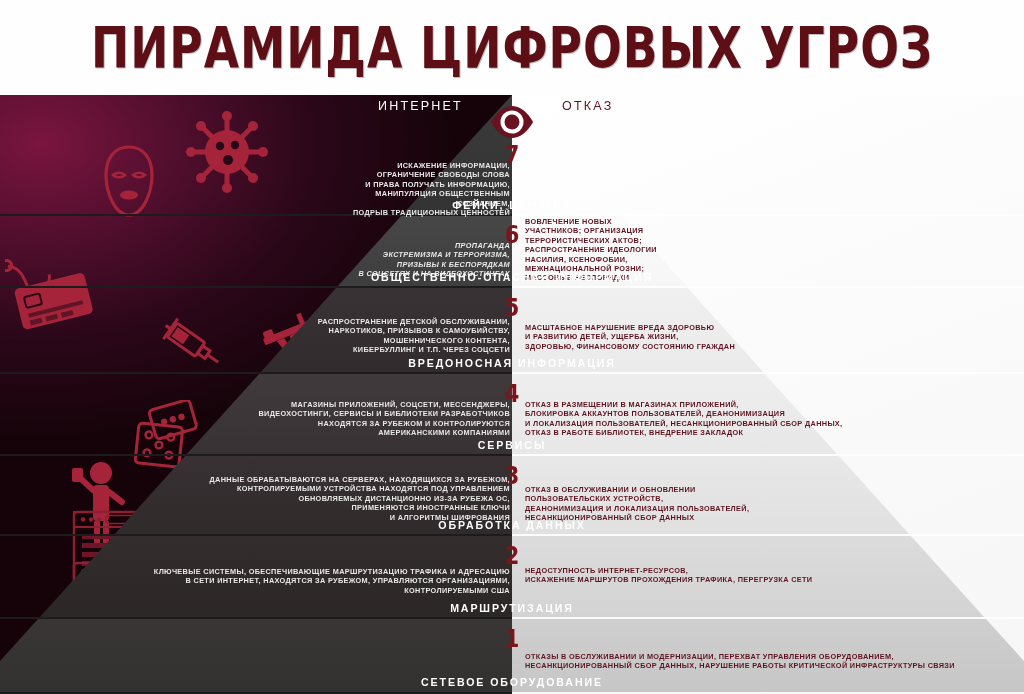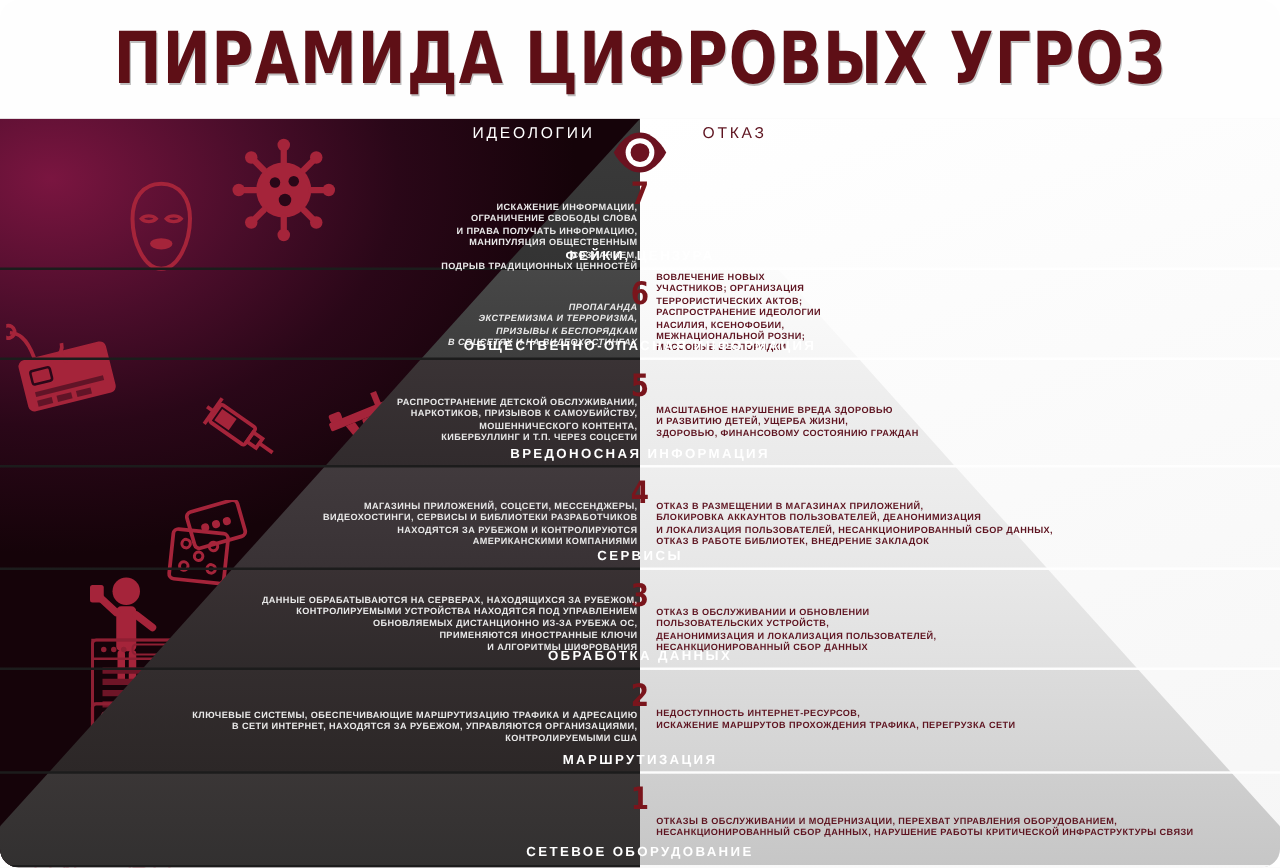--- a/index.html
+++ b/index.html
@@ -11,21 +11,20 @@
     overflow: hidden;
     background: #ffffff;
     font-family: "Liberation Sans", "DejaVu Sans", sans-serif;
   }
 
   #root {
     position: relative;
     width: 1024px;
     height: 694px;
     overflow: hidden;
-    border-radius: 15px;
   }
 
   
   #title-bar {
     position: absolute;
     left: 0; top: 0;
     width: 1024px; height: 95px;
     background: #fefefe;
     display: flex;
     align-items: center;
@@ -426,21 +425,21 @@
       </div>
 
       <div class="base-rule" style="top:119px;"></div>
       <div class="base-rule" style="top:191px;"></div>
       <div class="base-rule" style="top:277px;"></div>
       <div class="base-rule" style="top:359px;"></div>
       <div class="base-rule" style="top:439px;"></div>
       <div class="base-rule" style="top:522px;"></div>
       <div class="base-rule" style="top:597px;"></div>
 
-      <div id="hdr-sources">ИДЕОЛОГИИ</div>
+      <div id="hdr-sources">ИНТЕРНЕТ</div>
       <div id="hdr-threats">ОТКАЗ</div>
 
       <svg id="eye-icon" viewBox="0 0 46 36">
         <path d="M23 2C10 2 2 18 2 18s8 16 21 16 21-16 21-16S36 2 23 2z" fill="#6b1220"></path>
         <ellipse cx="23" cy="18" rx="11.5" ry="11.5" fill="#ffffff"></ellipse>
         <circle cx="23" cy="18" r="7.5" fill="#6b1220"></circle>
       </svg>
 
       <div class="lvl-num" style="left:499px;top:46px;">7</div>
       <div class="src-text" style="left:330px;top:66px;width:180px;">ИСКАЖЕНИЕ ИНФОРМАЦИИ,

